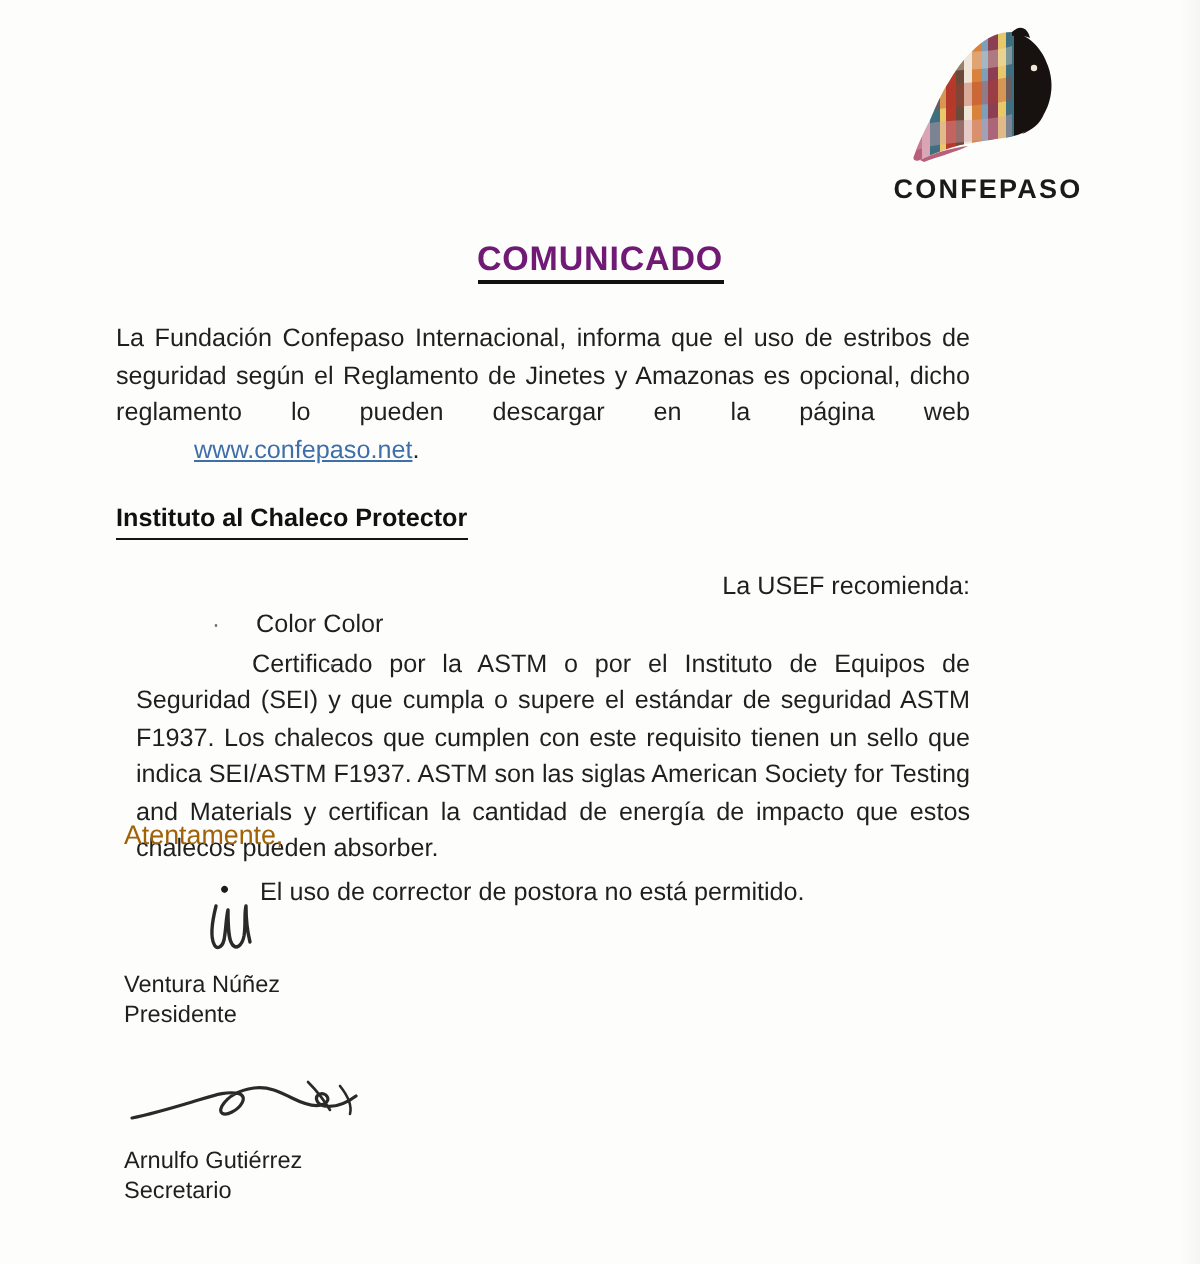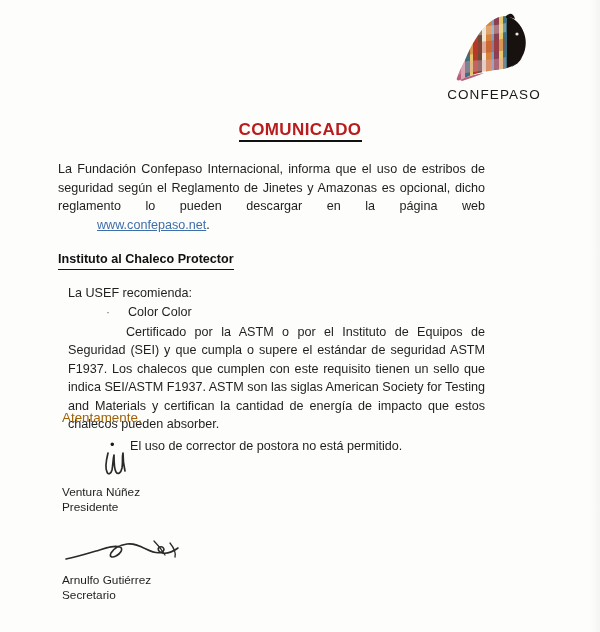--- a/index.html
+++ b/index.html
@@ -32,38 +32,38 @@
     text-align: center;
   }
   .logo-mark {
     width: 92px;
     height: 72px;
     margin: 0 auto;
     display: block;
   }
   .logo-word {
     font-family: "Liberation Sans", sans-serif;
-    font-weight: normal;
+    font-weight: bold;
     font-size: 13.5px;
     letter-spacing: 1.1px;
     color: #1a1a1a;
     margin-top: 3px;
   }
 
   
   .doc-title {
     position: absolute;
     top: 120px;
     left: 0;
     width: 600px;
     text-align: center;
     font-size: 17px;
     font-weight: bold;
     letter-spacing: 0.4px;
-    color: #b91c1c;
+    color: #701a75;
   }
   .doc-title span {
     border-bottom: 2px solid #111;
     padding-bottom: 1px;
   }
 
   
   .body-block {
     position: absolute;
     left: 58px;
@@ -90,20 +90,21 @@
     font-size: 12.6px;
     display: inline-block;
     border-bottom: 1.6px solid #141414;
     padding-bottom: 0px;
     color: #111;
   }
 
   .usef-line {
     margin: 14px 0 0 10px;
     font-size: 12.6px;
+    text-align: right;
   }
 
   
   .dot-item {
     position: relative;
     margin: 1px 0 0 10px;
     padding-left: 60px;
     font-size: 12.6px;
     line-height: 18.5px;
     text-align: justify;

